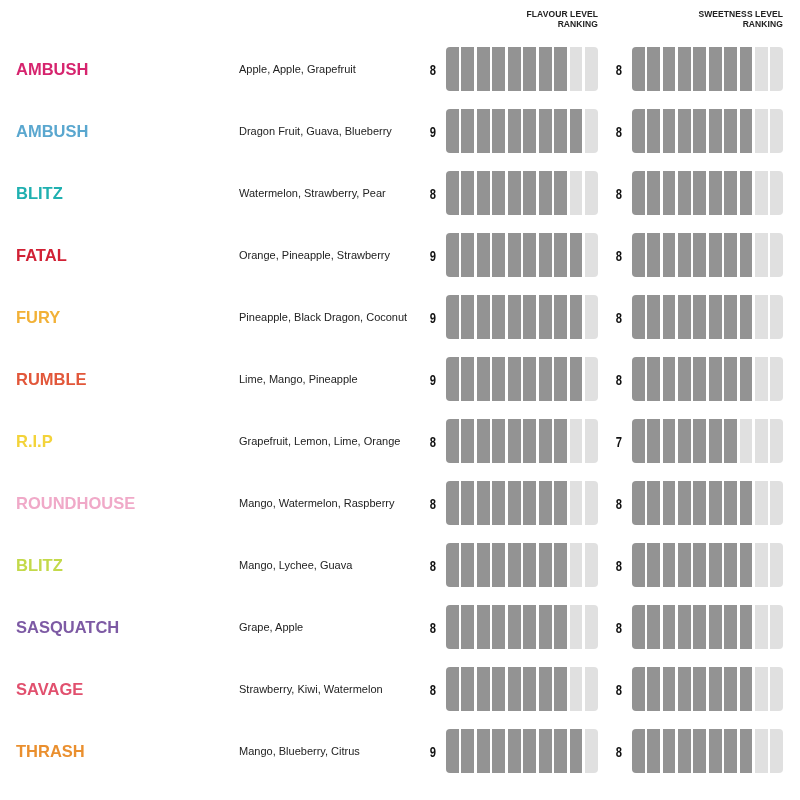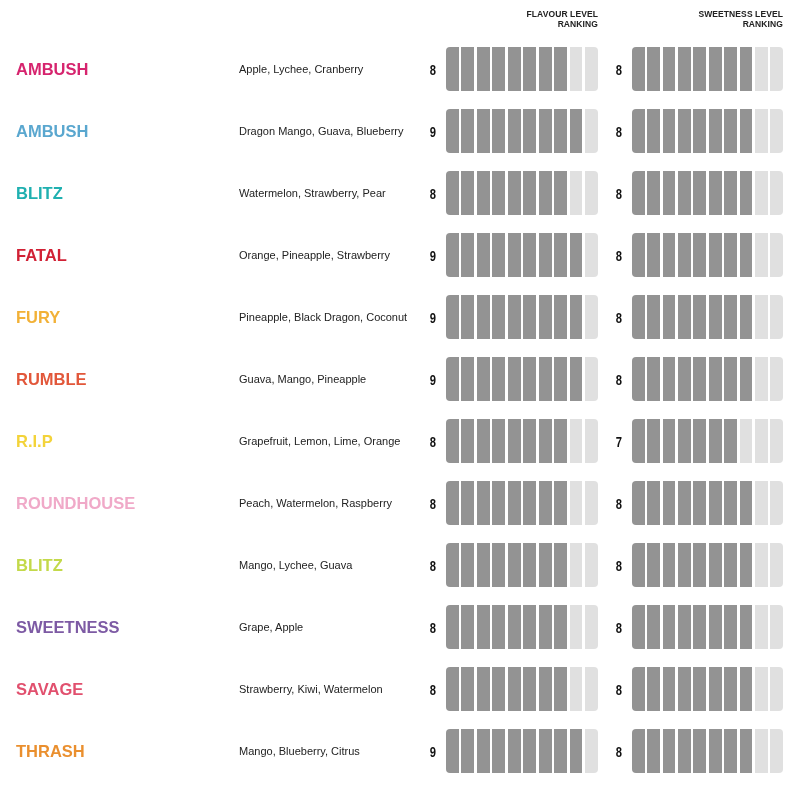--- a/index.html
+++ b/index.html
@@ -43,21 +43,21 @@
   <div>RANKING</div>
 </div>
 <div class="col-header" id="hdr-sweet">
   <div>SWEETNESS LEVEL</div>
   <div>RANKING</div>
 </div>
 
 <div id="rows">
     <div class="row" style="top: 38px;">
       <span class="name" style="color: rgb(214, 36, 110);">AMBUSH</span>
-      <span class="flavours">Apple, Lychee, Cranberry</span>
+      <span class="flavours">Apple, Apple, Grapefruit</span>
       <span class="score f">8</span>
       <div class="bar f">
         <div class="seg on" style="background: rgb(147, 147, 147);"></div>
         <div class="seg on" style="background: rgb(147, 147, 147);"></div>
         <div class="seg on" style="background: rgb(147, 147, 147);"></div>
         <div class="seg on" style="background: rgb(147, 147, 147);"></div>
         <div class="seg on" style="background: rgb(147, 147, 147);"></div>
         <div class="seg on" style="background: rgb(147, 147, 147);"></div>
         <div class="seg on" style="background: rgb(147, 147, 147);"></div>
         <div class="seg on" style="background: rgb(147, 147, 147);"></div>
@@ -73,21 +73,21 @@
         <div class="seg on" style="background: rgb(147, 147, 147);"></div>
         <div class="seg on" style="background: rgb(147, 147, 147);"></div>
         <div class="seg on" style="background: rgb(147, 147, 147);"></div>
         <div class="seg on" style="background: rgb(147, 147, 147);"></div>
         <div class="seg" style="background: rgb(224, 224, 224);"></div>
         <div class="seg" style="background: rgb(224, 224, 224);"></div>
       </div>
     </div>
     <div class="row" style="top: 100px;">
       <span class="name" style="color: rgb(90, 167, 207);">AMBUSH</span>
-      <span class="flavours">Dragon Mango, Guava, Blueberry</span>
+      <span class="flavours">Dragon Fruit, Guava, Blueberry</span>
       <span class="score f">9</span>
       <div class="bar f">
         <div class="seg on" style="background: rgb(147, 147, 147);"></div>
         <div class="seg on" style="background: rgb(147, 147, 147);"></div>
         <div class="seg on" style="background: rgb(147, 147, 147);"></div>
         <div class="seg on" style="background: rgb(147, 147, 147);"></div>
         <div class="seg on" style="background: rgb(147, 147, 147);"></div>
         <div class="seg on" style="background: rgb(147, 147, 147);"></div>
         <div class="seg on" style="background: rgb(147, 147, 147);"></div>
         <div class="seg on" style="background: rgb(147, 147, 147);"></div>
@@ -193,21 +193,21 @@
         <div class="seg on" style="background: rgb(147, 147, 147);"></div>
         <div class="seg on" style="background: rgb(147, 147, 147);"></div>
         <div class="seg on" style="background: rgb(147, 147, 147);"></div>
         <div class="seg on" style="background: rgb(147, 147, 147);"></div>
         <div class="seg" style="background: rgb(224, 224, 224);"></div>
         <div class="seg" style="background: rgb(224, 224, 224);"></div>
       </div>
     </div>
     <div class="row" style="top: 348px;">
       <span class="name" style="color: rgb(226, 87, 58);">RUMBLE</span>
-      <span class="flavours">Guava, Mango, Pineapple</span>
+      <span class="flavours">Lime, Mango, Pineapple</span>
       <span class="score f">9</span>
       <div class="bar f">
         <div class="seg on" style="background: rgb(147, 147, 147);"></div>
         <div class="seg on" style="background: rgb(147, 147, 147);"></div>
         <div class="seg on" style="background: rgb(147, 147, 147);"></div>
         <div class="seg on" style="background: rgb(147, 147, 147);"></div>
         <div class="seg on" style="background: rgb(147, 147, 147);"></div>
         <div class="seg on" style="background: rgb(147, 147, 147);"></div>
         <div class="seg on" style="background: rgb(147, 147, 147);"></div>
         <div class="seg on" style="background: rgb(147, 147, 147);"></div>
@@ -253,21 +253,21 @@
         <div class="seg on" style="background: rgb(147, 147, 147);"></div>
         <div class="seg on" style="background: rgb(147, 147, 147);"></div>
         <div class="seg on" style="background: rgb(147, 147, 147);"></div>
         <div class="seg" style="background: rgb(224, 224, 224);"></div>
         <div class="seg" style="background: rgb(224, 224, 224);"></div>
         <div class="seg" style="background: rgb(224, 224, 224);"></div>
       </div>
     </div>
     <div class="row" style="top: 472px;">
       <span class="name" style="color: rgb(240, 169, 200);">ROUNDHOUSE</span>
-      <span class="flavours">Peach, Watermelon, Raspberry</span>
+      <span class="flavours">Mango, Watermelon, Raspberry</span>
       <span class="score f">8</span>
       <div class="bar f">
         <div class="seg on" style="background: rgb(147, 147, 147);"></div>
         <div class="seg on" style="background: rgb(147, 147, 147);"></div>
         <div class="seg on" style="background: rgb(147, 147, 147);"></div>
         <div class="seg on" style="background: rgb(147, 147, 147);"></div>
         <div class="seg on" style="background: rgb(147, 147, 147);"></div>
         <div class="seg on" style="background: rgb(147, 147, 147);"></div>
         <div class="seg on" style="background: rgb(147, 147, 147);"></div>
         <div class="seg on" style="background: rgb(147, 147, 147);"></div>
@@ -312,21 +312,21 @@
         <div class="seg on" style="background: rgb(147, 147, 147);"></div>
         <div class="seg on" style="background: rgb(147, 147, 147);"></div>
         <div class="seg on" style="background: rgb(147, 147, 147);"></div>
         <div class="seg on" style="background: rgb(147, 147, 147);"></div>
         <div class="seg on" style="background: rgb(147, 147, 147);"></div>
         <div class="seg" style="background: rgb(224, 224, 224);"></div>
         <div class="seg" style="background: rgb(224, 224, 224);"></div>
       </div>
     </div>
     <div class="row" style="top: 596px;">
-      <span class="name" style="color: rgb(125, 90, 164);">SWEETNESS</span>
+      <span class="name" style="color: rgb(125, 90, 164);">SASQUATCH</span>
       <span class="flavours">Grape, Apple</span>
       <span class="score f">8</span>
       <div class="bar f">
         <div class="seg on" style="background: rgb(147, 147, 147);"></div>
         <div class="seg on" style="background: rgb(147, 147, 147);"></div>
         <div class="seg on" style="background: rgb(147, 147, 147);"></div>
         <div class="seg on" style="background: rgb(147, 147, 147);"></div>
         <div class="seg on" style="background: rgb(147, 147, 147);"></div>
         <div class="seg on" style="background: rgb(147, 147, 147);"></div>
         <div class="seg on" style="background: rgb(147, 147, 147);"></div>

